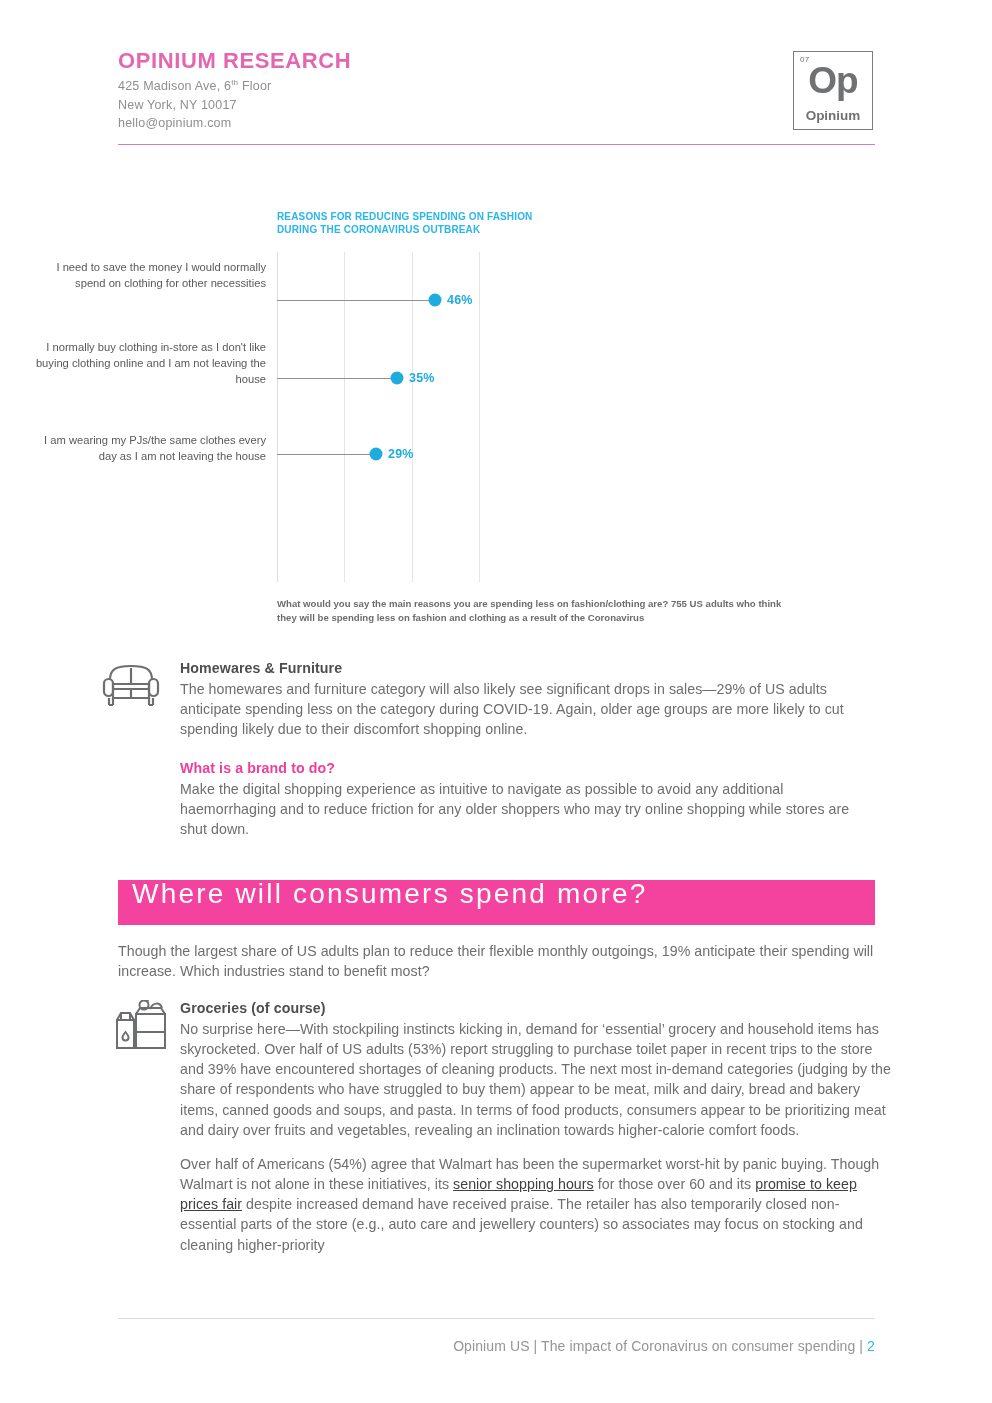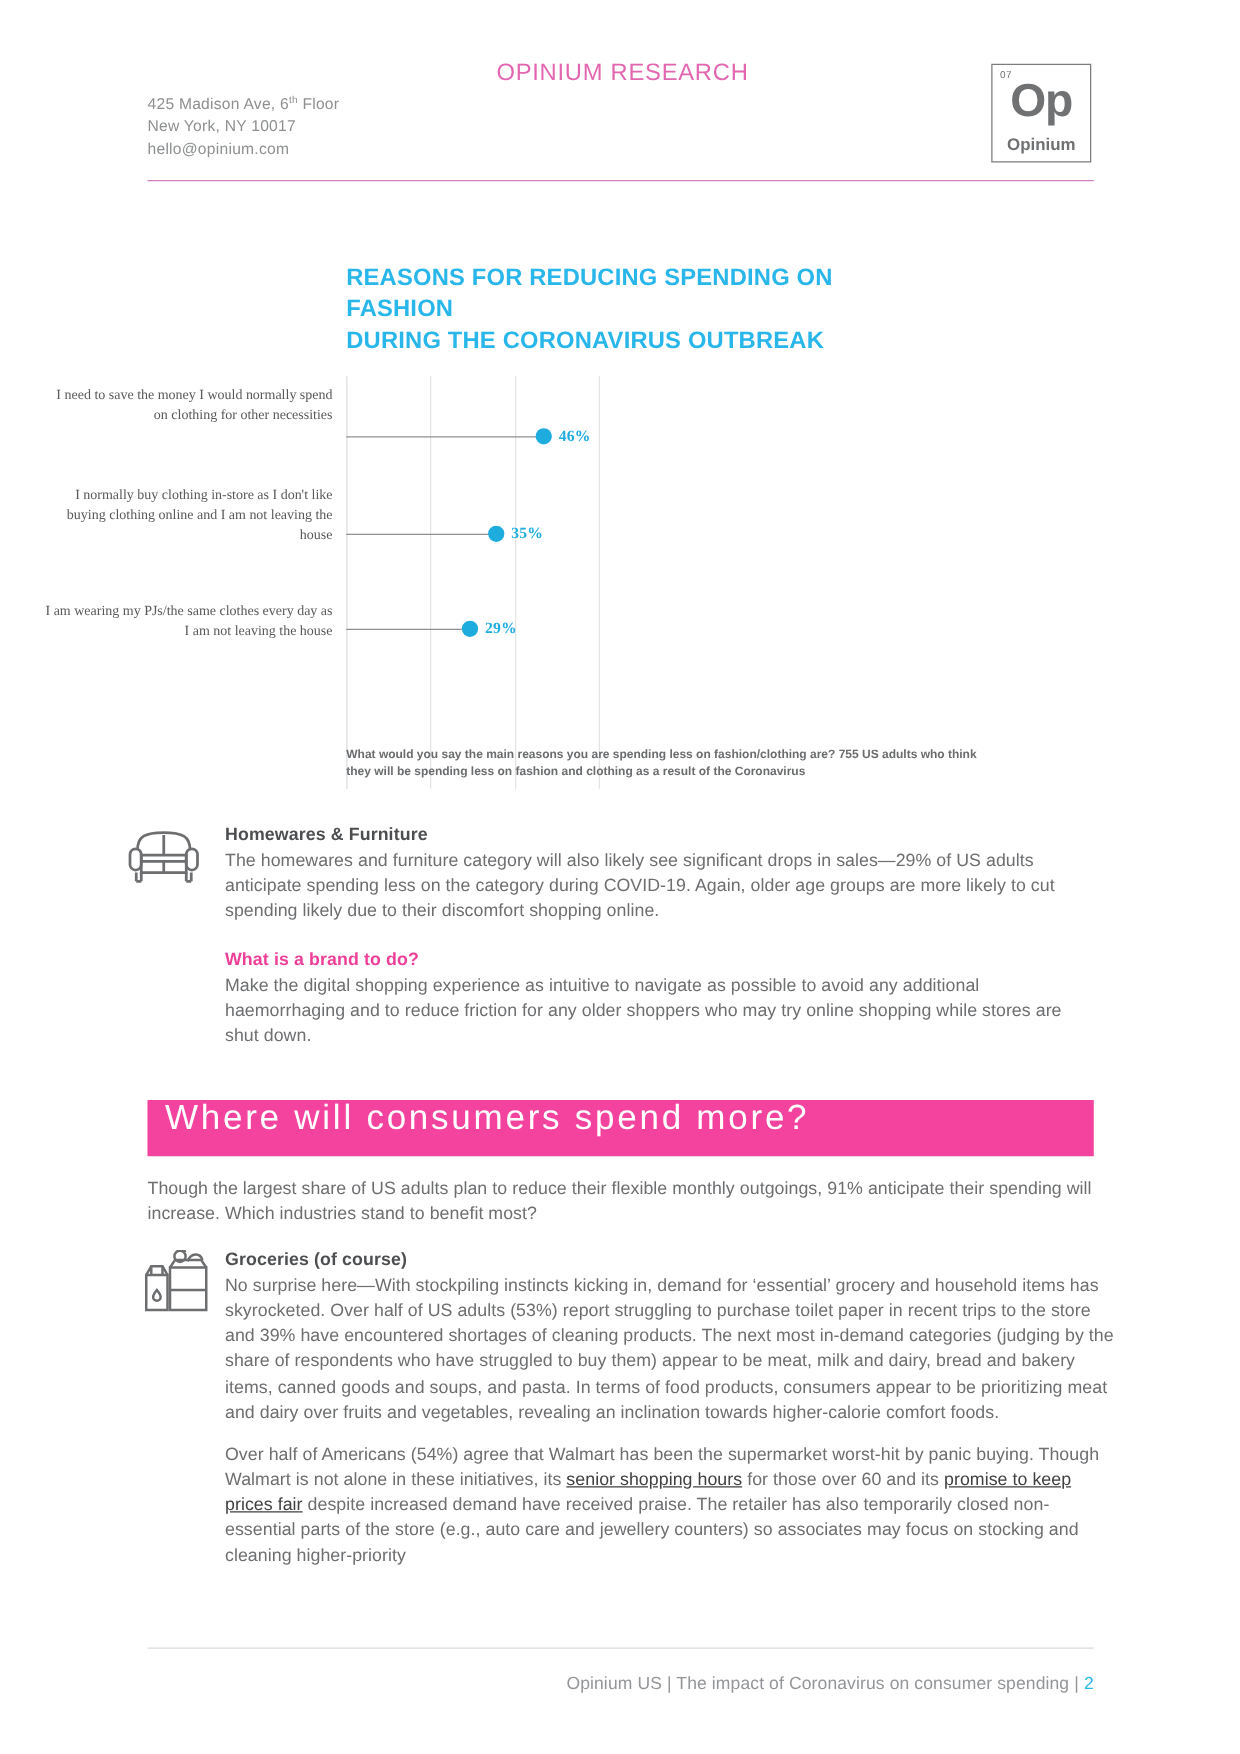--- a/index.html
+++ b/index.html
@@ -24,26 +24,25 @@
 
   
   .header {
     position: absolute;
     left: 118px;
     top: 48px;
     width: 760px;
   }
   .brand-name {
     color: #e266b0;
-    font-size: 19px;
+    font-size: 22px;
     letter-spacing: 0.6px;
-    font-weight: 400;
+    font-weight: 700;
     margin: 0 0 4px 0;
     line-height: 1.15;
-    text-align: center;
   }
   .brand-addr {
     color: #8d8f91;
     font-size: 12.5px;
     line-height: 1.45;
     margin: 0;
     letter-spacing: 0.2px;
   }
   .brand-addr sup { font-size: 8px; vertical-align: super; }
 
@@ -96,33 +95,32 @@
 
   
   .chart-wrap {
     position: absolute;
     left: 277px;
     top: 210px;
     width: 600px;
   }
   .chart-title {
     color: #29b6ea;
-    font-size: 19px;
+    font-size: 10px;
     font-weight: 700;
     line-height: 1.32;
     letter-spacing: 0.15px;
     margin: 0;
     width: 430px;
   }
   .plot {
     position: relative;
     margin-top: 16px;
     width: 445px;
     height: 330px;
-    font-family: Liberation Serif, serif;
   }
   .gridline {
     position: absolute;
     top: 0;
     bottom: 0;
     width: 1px;
     background: #e3e4e6;
   }
   .gridline.axis { background: #dcdddf; }
   .row {
@@ -349,21 +347,21 @@
   <div class="brand-block">
     <div class="sec-head pink">What is a brand to do?</div>
     <p class="body-text">Make the digital shopping experience as intuitive to navigate as possible to avoid any additional haemorrhaging and to reduce friction for any older shoppers who may try online shopping while stores are shut down.</p>
   </div>
 
   <div class="banner">
     <span class="banner-text">Where will consumers spend more?</span>
   </div>
 
   <div class="intro">
-    <p class="body-text">Though the largest share of US adults plan to reduce their flexible monthly outgoings, 91% anticipate their spending will increase. Which industries stand to benefit most?</p>
+    <p class="body-text">Though the largest share of US adults plan to reduce their flexible monthly outgoings, 19% anticipate their spending will increase. Which industries stand to benefit most?</p>
   </div>
 
   <div class="section groceries">
     <div class="sec-icon">
       <svg width="60" height="55" viewBox="0 0 60 55" fill="none" stroke="#6d6e70" stroke-width="2">
         <path d="M24 14 L24 48 L53 48 L53 14 Z"></path>
         <path d="M24 14 L28 8 L49 8 L53 14"></path>
         <path d="M24 32 L53 32"></path>
         <circle cx="32" cy="5" r="4.5"></circle>
         <path d="M32 0.5 C34 -1, 36 0, 36 1.5"></path>

